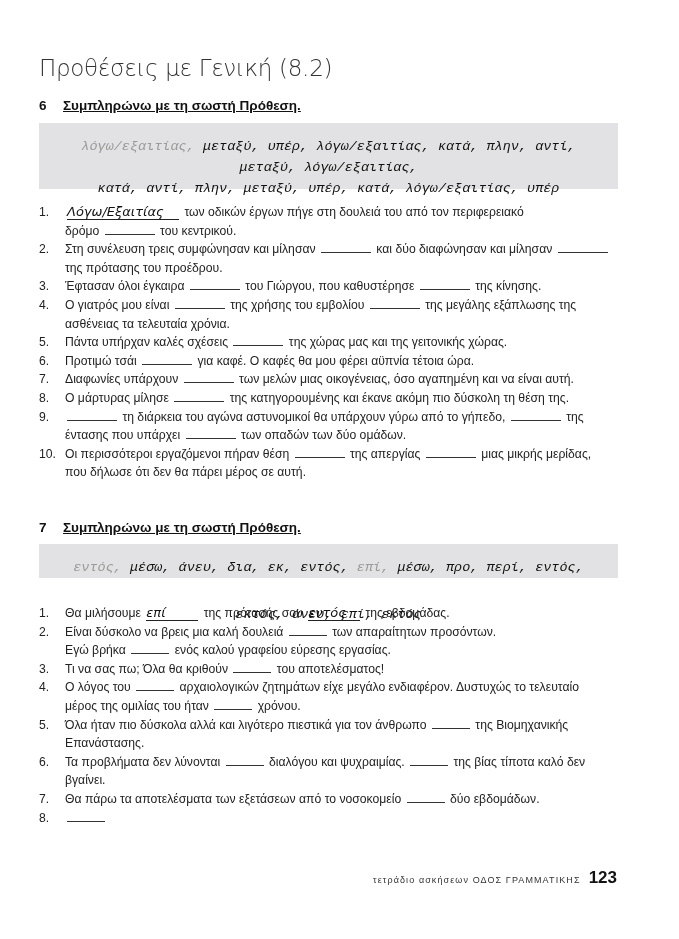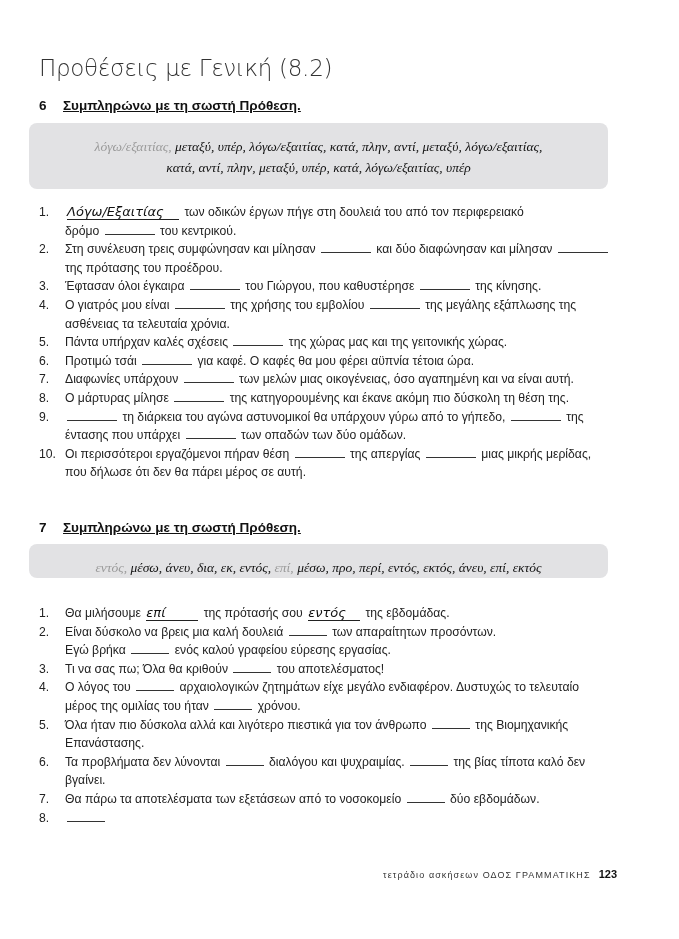--- a/index.html
+++ b/index.html
@@ -10,43 +10,43 @@
   .page-title {
     position: absolute; left: 39px; top: 55px;
     font-family: "DejaVu Sans", sans-serif; font-weight: 300;
     font-size: 23px; color: #333; letter-spacing: -0.3px;
   }
   .ex-heading {
     position: absolute; left: 39px; font-weight: bold; font-size: 13.5px; color: #111; text-decoration: underline;
   }
   .ex-heading .num { display: inline-block; width: 24px; }
   .wordbank {
-    position: absolute; left: 29px; width: 579px; background: #e2e2e4;
-    text-align: center; font-family: Liberation Serif, serif; font-style: italic;
-    font-size: 13.5px; color: #111; box-sizing: border-box; padding: 0 12px; border-radius: 8px;
+    position: absolute; left: 39px; width: 579px; background: #e2e2e4;
+    text-align: center; font-family: Liberation Mono, monospace; font-style: italic;
+    font-size: 13.5px; color: #111; box-sizing: border-box; padding: 0 12px;
   }
   .wordbank .used { color: #9a9a9a; }
   .wordbank .word { }
   .list { position: absolute; left: 39px; width: 580px; font-size: 12.2px; line-height: 18.6px; color: #222; }
   .item { display: flex; }
   .item .n { width: 26px; flex: none; }
   .item .t { flex: 1; }
   .blank { display: inline-block; border-bottom: 1px solid #333; height: 12px; vertical-align: baseline; margin: 0 2px; }
   .blank.b8 { width: 50px; }
   .blank.b6 { width: 38px; }
   .answer {
     display: inline-block; border-bottom: 1px solid #222; font-family: "DejaVu Sans", sans-serif;
     font-style: italic; font-size: 13px; color: #111; line-height: 14px; margin: 0 2px;
   }
   .answer.a1 { width: 112px; }
   .answer.a2 { width: 52px; }
   .footer {
     position: absolute; right: 62px; top: 868px; font-size: 9px; letter-spacing: 1.1px; color: #333;
   }
-  .footer .page-num { font-size: 11px; font-weight: bold; letter-spacing: 0; margin-left: 8px; color: #111; }
+  .footer .page-num { font-size: 17px; font-weight: bold; letter-spacing: 0; margin-left: 8px; color: #111; }
 </style>
 </head>
 <body>
 
 <div class="page-title">Προθέσεις με Γενική (8.2)</div>
 
 <div class="ex-heading" style="top:98px;">
   <span class="num">6</span><span>Συμπληρώνω με τη σωστή Πρόθεση.</span>
 </div>
 

